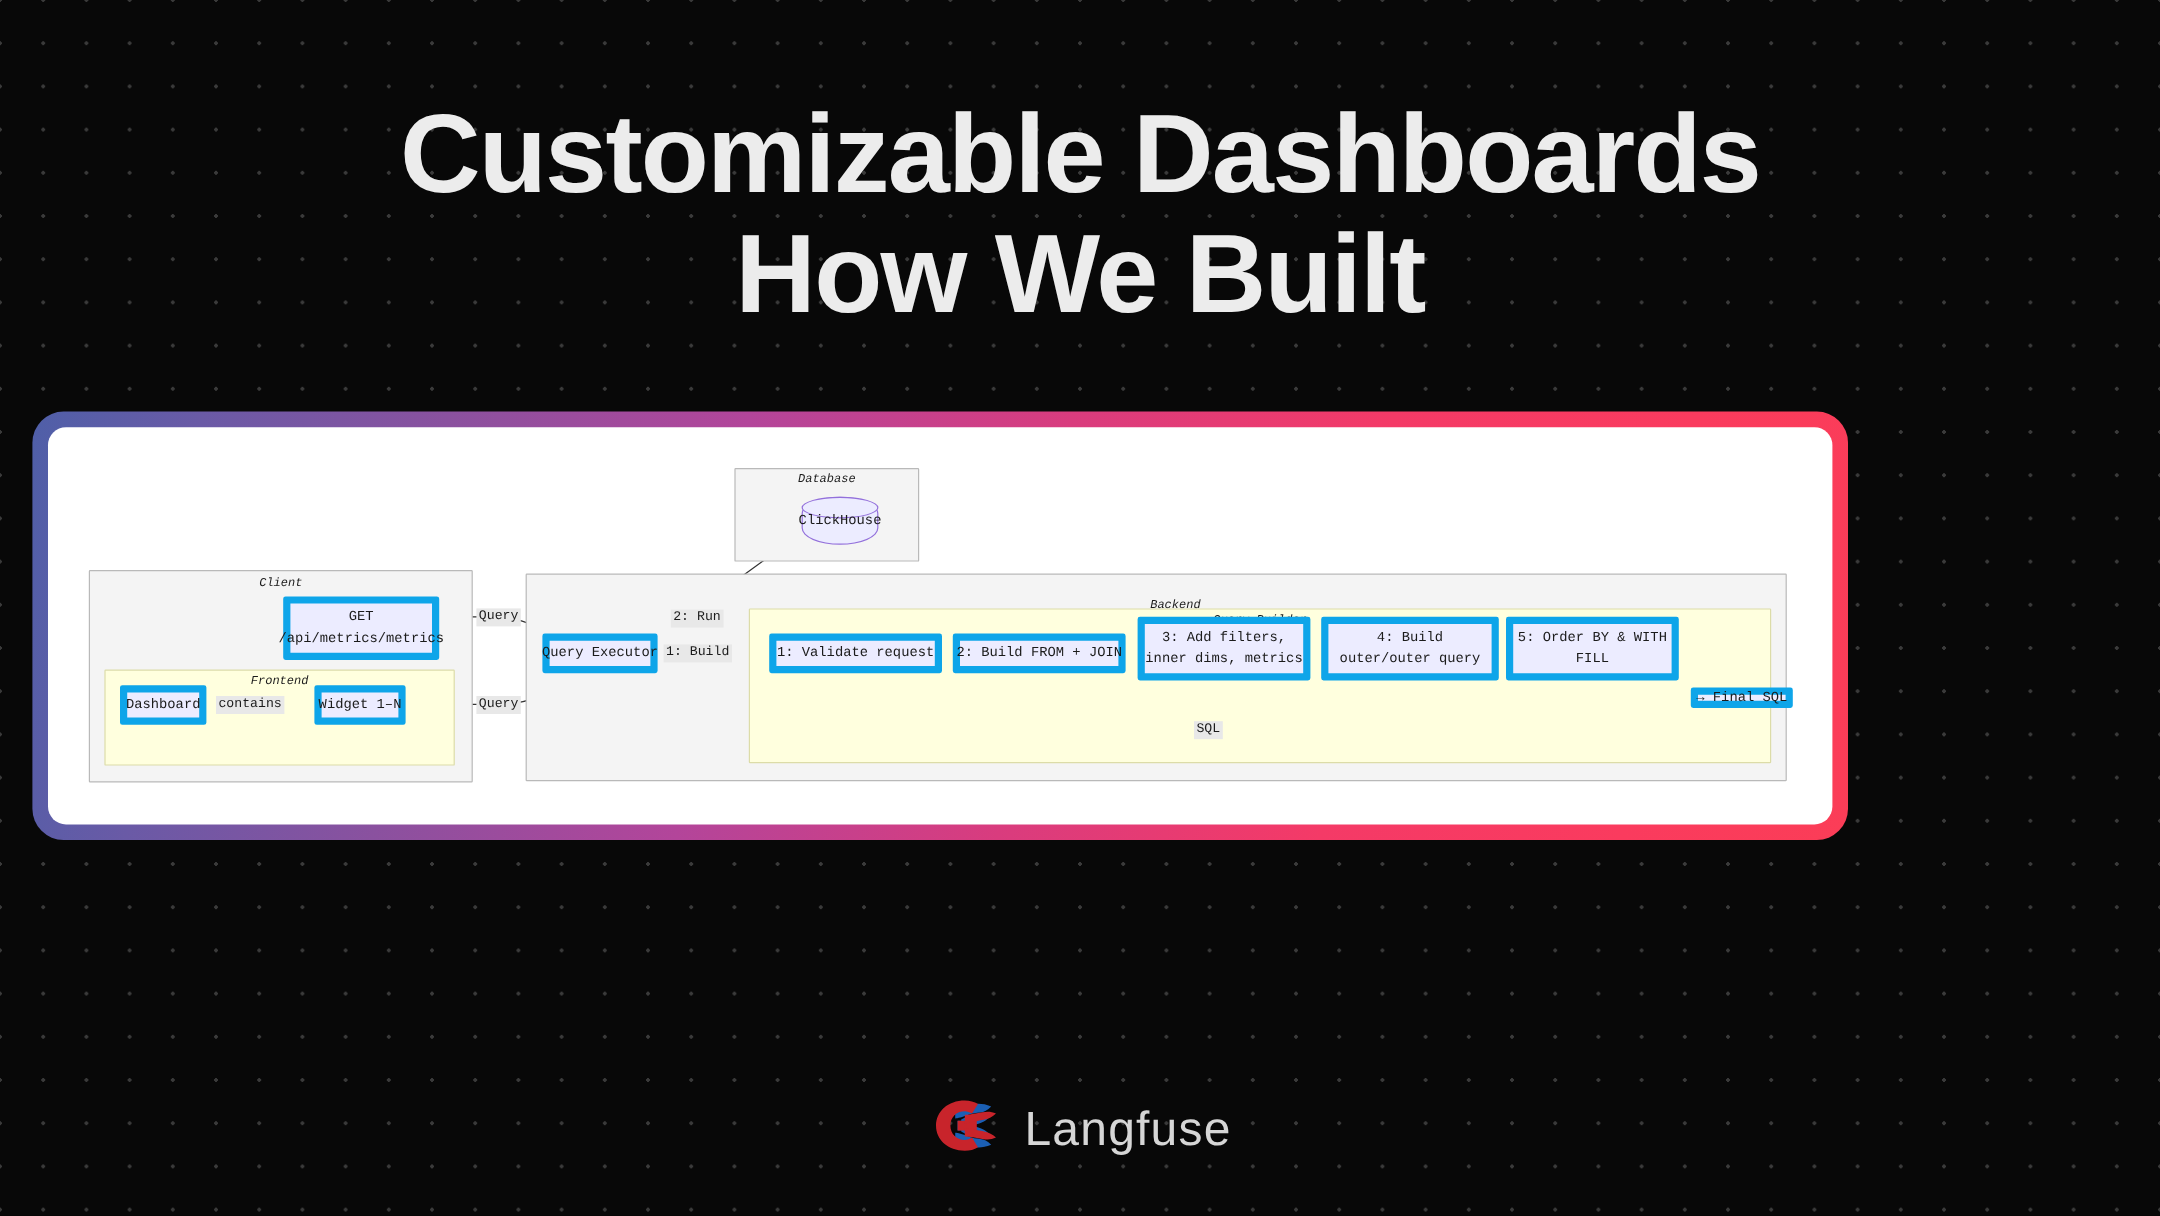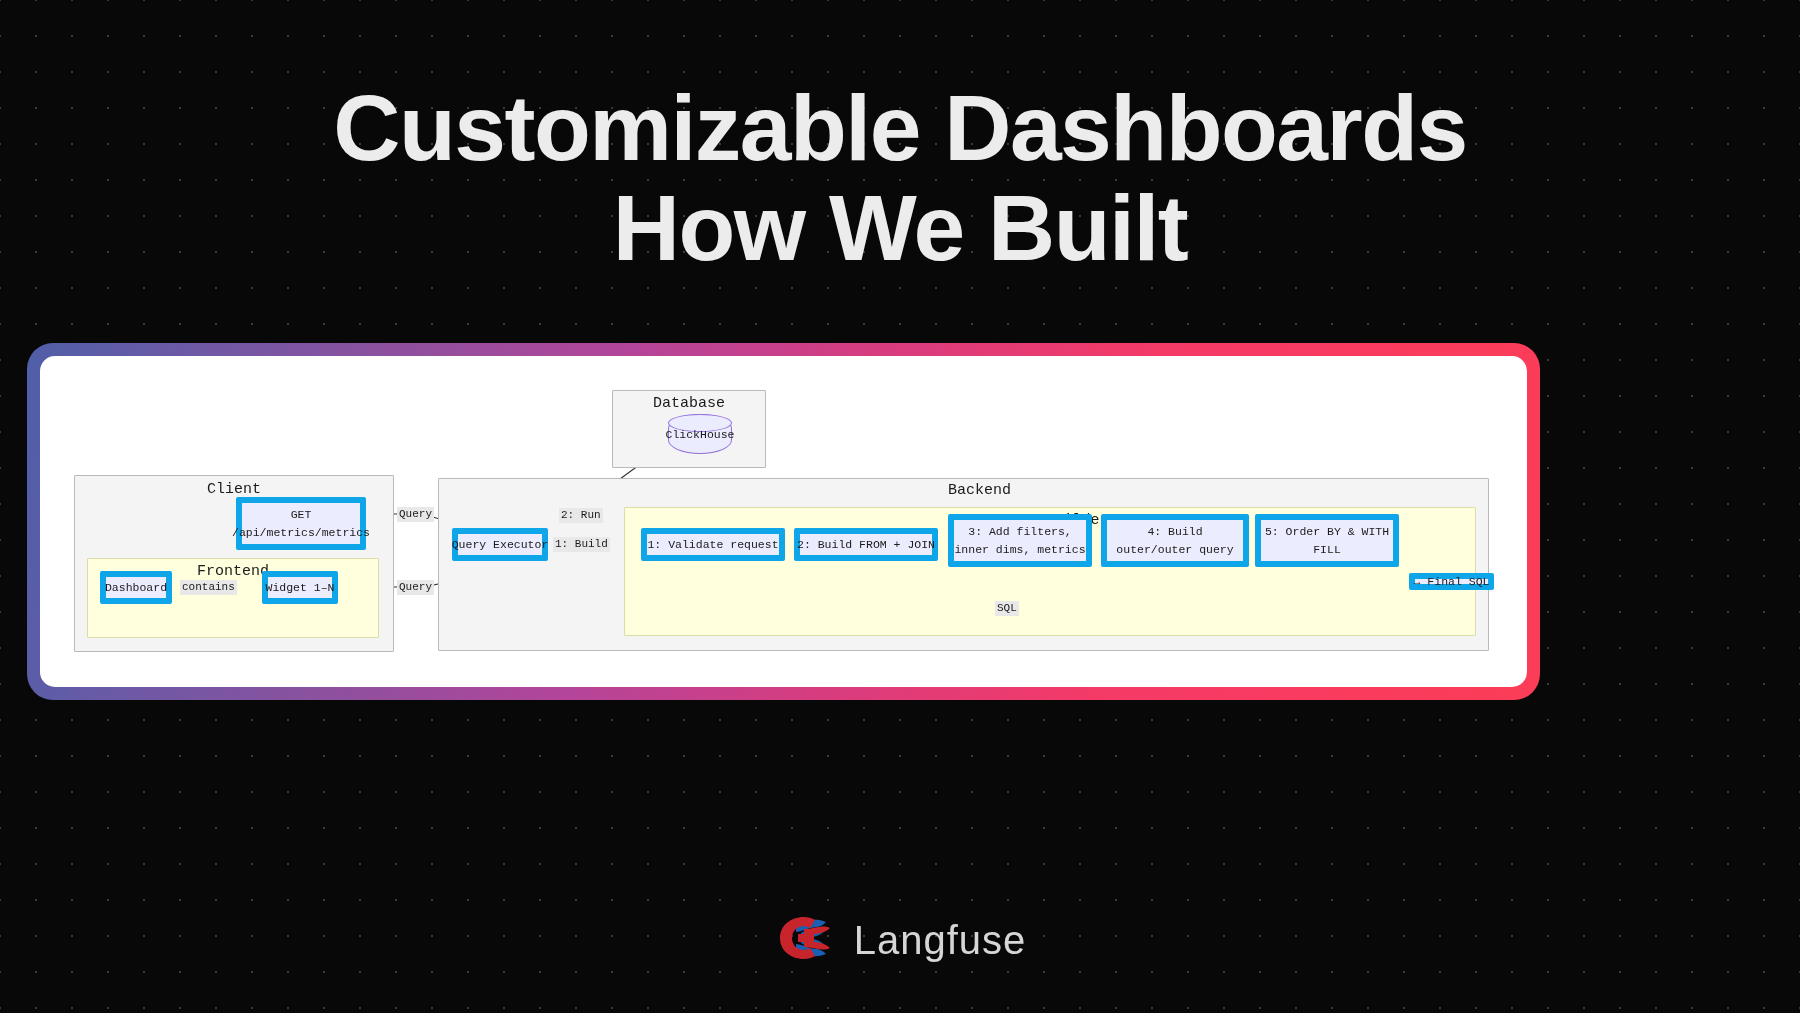--- a/index.html
+++ b/index.html
@@ -67,23 +67,24 @@
   }
   .sub-box.yellow {
     background: #ffffde;
     border: 1px solid #dcdca8;
   }
   .sub-title {
     position: absolute;
     left: 0; width: 100%;
     text-align: center;
     font-family: "Liberation Mono", monospace;
-    font-size: 15px;
-    color: #1b1b1b;
-    white-space: nowrap;
+    font-size: 10px;
+    color: #1b1b1b;
+    white-space: nowrap;
+    font-style: italic;
   }
 
   .node {
     position: absolute;
     background: #ececff;
     border: 6px solid #0ea5e9;
     border-radius: 2px;
     display: flex;
     flex-direction: column;
     align-items: center;
@@ -215,21 +216,21 @@
 
         <div class="sub-box" style="left:572px; top:34px; width:154px; height:78px;">
         </div>
         <div class="sub-title" style="left:572px; top:39px; width:154px;">Database</div>
         <div class="cyl" style="left:628px; top:58px; width:64px; height:40px;">
           <span>ClickHouse</span>
         </div>
 
         <div class="sub-box" style="left:398px; top:122px; width:1051px; height:173px;">
         </div>
-        <div class="sub-title" style="left:398px; top:126px; width:1051px;padding-left:32px;">Backend</div>
+        <div class="sub-title" style="left:398px; top:144px; width:1051px;padding-left:32px;">Backend</div>
 
         <div class="node" style="left:412px; top:172px; width:96px; height:33px;">
           <span>Query Executor</span>
         </div>
 
         <div class="sub-box yellow" style="left:584px; top:151px; width:852px; height:129px;">
         </div>
         <div class="sub-title" style="left:584px; top:156px; width:852px;">Query Builder</div>
 
         <div class="node" style="left:601px; top:172px; width:144px; height:33px;">

